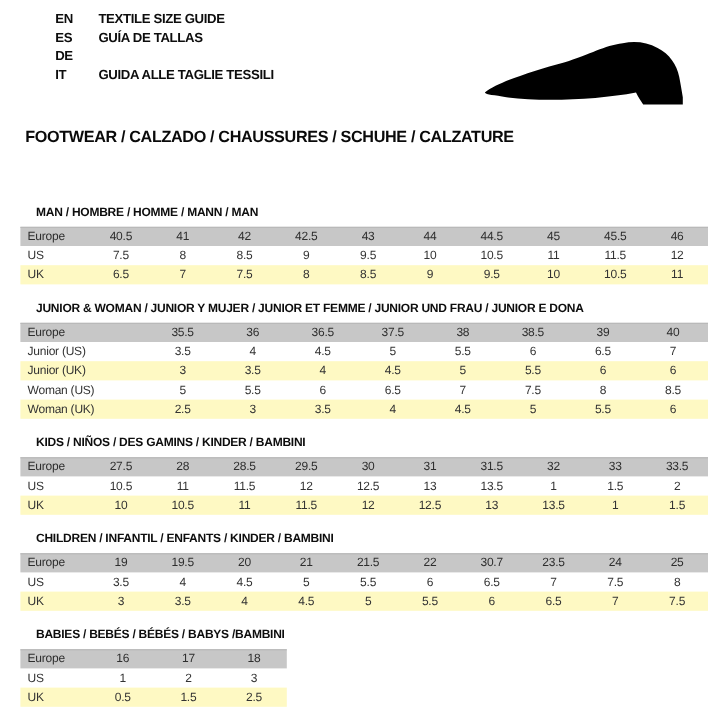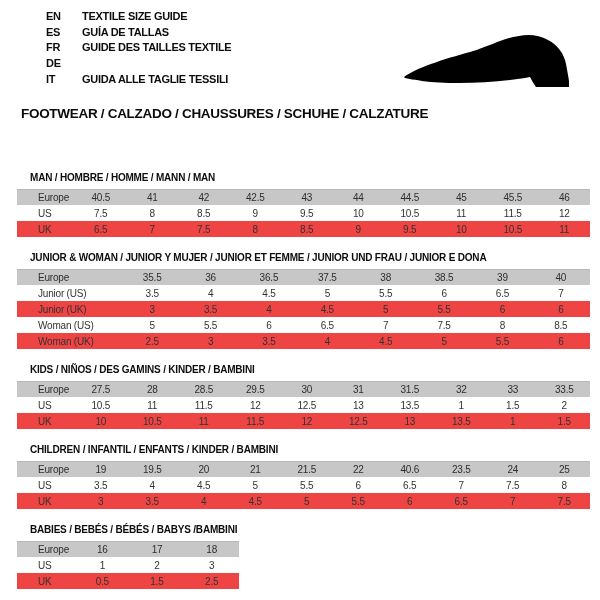--- a/index.html
+++ b/index.html
@@ -35,43 +35,39 @@
     line-height:12px; margin-bottom:5px; margin-left:13px; white-space:nowrap;
   }
   .size-table { width:573px; }
   .t-row {
     display:flex; align-items:center; height:16px;
     font-size:10px; letter-spacing:-0.2px; color:#333;
   }
   .t-row.header-row {
     background:#c7c7c7; border-top:1px solid #b9b9b9; color:#2e2e2e;
   }
-  .t-row.stripe-row { background:#ef4444; }
+  .t-row.stripe-row { background:#fef9c3; }
   .t-cell { flex:1 1 0; text-align:center; white-space:nowrap; }
-  .t-cell.label { flex:0 0 58px; text-align:left; padding-left:21px; }
+  .t-cell.label { flex:0 0 58px; text-align:left; padding-left:6px; }
   
   .sec-2 .t-cell.label { flex-basis:106px; }
   
   .sec-5 .size-table { width:222px; }
 </style>
 </head>
 <body>
 
 <div class="lang-block">
     <div class="lang-row">
       <span class="lang-code">EN</span>
       <span class="lang-label">TEXTILE SIZE GUIDE</span>
     </div>
     <div class="lang-row">
       <span class="lang-code">ES</span>
       <span class="lang-label">GUÍA DE TALLAS</span>
-    </div>
-    <div class="lang-row">
-      <span class="lang-code">FR</span>
-      <span class="lang-label">GUIDE DES TAILLES TEXTILE</span>
     </div>
     <div class="lang-row">
       <span class="lang-code">DE</span>
     </div>
     <div class="lang-row">
       <span class="lang-code">IT</span>
       <span class="lang-label">GUIDA ALLE TAGLIE TESSILI</span>
     </div>
   </div>
 
@@ -248,21 +244,21 @@
       <div class="section-title">CHILDREN / INFANTIL / ENFANTS / KINDER / BAMBINI</div>
       <div class="size-table">
         <div class="t-row header-row">
           <div class="t-cell label">Europe</div>
           <div class="t-cell">19</div>
           <div class="t-cell">19.5</div>
           <div class="t-cell">20</div>
           <div class="t-cell">21</div>
           <div class="t-cell">21.5</div>
           <div class="t-cell">22</div>
-          <div class="t-cell">40.6</div>
+          <div class="t-cell">30.7</div>
           <div class="t-cell">23.5</div>
           <div class="t-cell">24</div>
           <div class="t-cell">25</div>
         </div>
         <div class="t-row">
           <div class="t-cell label">US</div>
           <div class="t-cell">3.5</div>
           <div class="t-cell">4</div>
           <div class="t-cell">4.5</div>
           <div class="t-cell">5</div>

